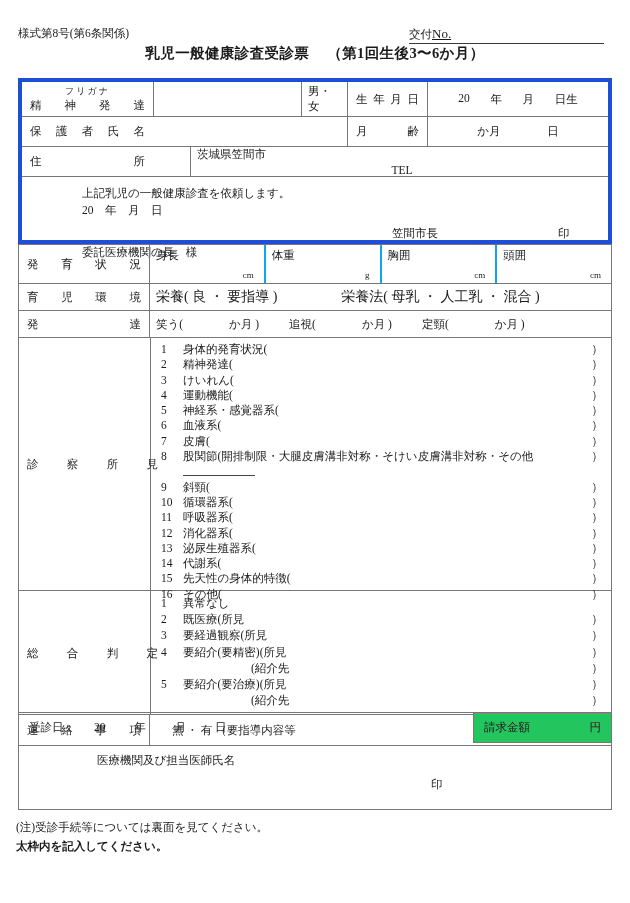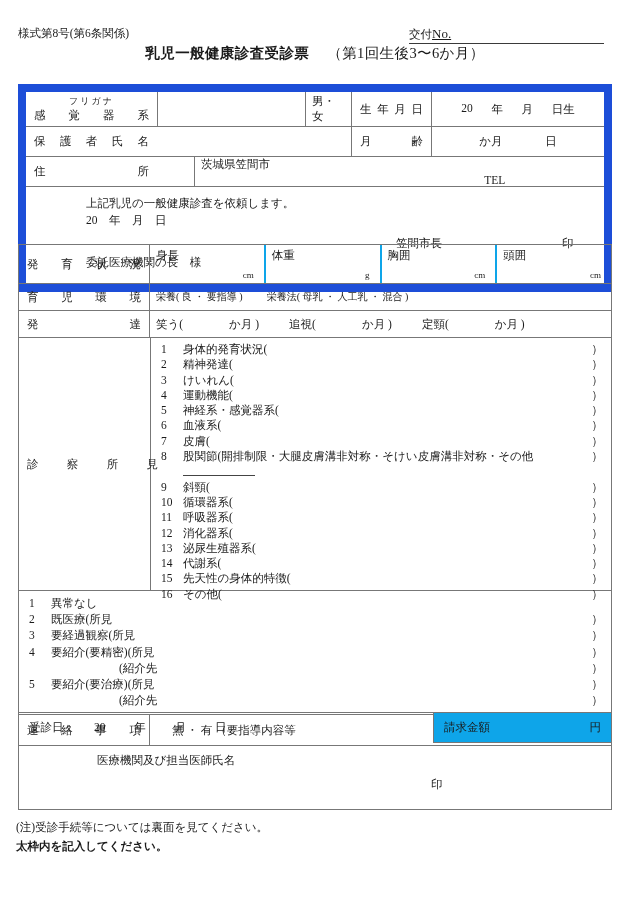--- a/index.html
+++ b/index.html
@@ -42,33 +42,33 @@
 
   .doc-title {
     position: absolute;
     top: 44px; left: 0; right: 0;
     text-align: center;
     font-size: 14.5px;
     font-weight: bold;
     letter-spacing: 0.4px;
     white-space: nowrap;
   }
-  .doc-title .sub { font-weight: normal; }
+  .doc-title .sub { font-weight: bold; }
 
   
   .frame {
     position: absolute;
     left: 18px;
     width: 594px;
     box-sizing: border-box;
   }
   .thickbox {
-    top: 84px;
-    border: 8px solid #1d4ed8;
-    height: 208px;
+    top: 78px;
+    border: 4px solid #1d4ed8;
+    height: 166px;
   }
 
   .row { display: flex; box-sizing: border-box; }
   .cell {
     box-sizing: border-box;
     display: flex;
     align-items: center;
     padding: 0 6px;
     font-size: 11.5px;
     overflow: hidden;
@@ -110,21 +110,21 @@
     margin-bottom: 2px;
   }
 
   .right-al { justify-content: flex-end; }
   .center-al { justify-content: center; }
 
   .dob-line { width: 100%; display: flex; justify-content: space-around; padding: 0 14px; box-sizing: border-box; }
   .age-line { width: 100%; display: flex; justify-content: space-around; padding: 0 20px; box-sizing: border-box; }
   .addr-tel { width: 100%; display: flex; }
   .addr-tel .addr { width: 48%; }
-  .addr-tel .tel { flex: 1; text-align: center; margin-top: 17px; }
+  .addr-tel .tel { flex: 1; text-align: left; margin-top: 17px; }
 
   
   .commission {
     padding: 8px 0 0 0;
     position: relative;
     height: 100%;
     box-sizing: border-box;
     font-size: 11.5px;
   }
   .commission .l1 { margin-left: 60px; line-height: 1.45; }
@@ -148,21 +148,21 @@
   .mcell {
     flex: 1;
     position: relative;
     box-sizing: border-box;
     font-size: 11.5px;
   }
   .mcell + .mcell { border-left: 2px solid #0ea5e9; }
   .mcell .mname { position: absolute; top: 3px; left: 6px; }
   .mcell .munit { position: absolute; bottom: 3px; right: 10px; font-size: 9px; }
 
-  .nutri { flex: 1; display: flex; align-items: center; padding-left: 6px; font-size: 10px; }
+  .nutri { flex: 1; display: flex; align-items: center; padding-left: 6px; font-size: 14px; gap: 40px; }
   .nutri .g2 { margin-left: 24px; }
 
   .devel { flex: 1; display: flex; align-items: center; padding-left: 6px; font-size: 11.5px; }
   .devel span { margin-right: 30px; }
 
   
   .findings-lbl { width: 131px; border-right: 1px solid #777; position: relative; }
   .findings-lbl .just { position: absolute; left: 8px; right: 8px; top: 50%; transform: translateY(-50%); }
   .list { flex: 1; padding: 4px 0 4px 0; }
   .li {
@@ -211,29 +211,29 @@
   .visit-line {
     position: absolute; top: 7px; left: 10px;
     font-size: 11.5px;
     white-space: nowrap;
   }
   .visit-line span { margin-right: 26px; }
   .visit-line .lab { margin-right: 16px; }
   .amount-box {
     position: absolute;
     top: -1px; right: -1px;
-    width: 179px; height: 31px;
+    width: 139px; height: 31px;
     border: 1px solid #777;
     box-sizing: border-box;
     display: flex;
     align-items: center;
     justify-content: space-between;
     padding: 0 10px;
     font-size: 11.5px;
-    background: #0ea5e9;
+    background: #22c55e;
   }
   .doctor { position: absolute; top: 40px; left: 78px; font-size: 11.5px; }
   .seal2 { position: absolute; top: 64px; left: 412px; font-size: 11.5px; }
 
   
   .notes { position: absolute; left: 16px; top: 818px; font-size: 11.5px; line-height: 19px; }
   .notes .bold { font-weight: bold; }
 </style>
 </head>
 <body>
@@ -251,21 +251,21 @@
     <span>乳児一般健康診査受診票</span>
     <span class="sub" style="margin-left:14px">（第1回生後3〜6か月）</span>
   </div>
 
   <div class="frame thickbox">
 
     <div class="row r1 bb">
       <div class="lblcell" style="width:131px">
         <div class="furigana-wrap">
           <span class="furigana">フリガナ</span>
-          <span class="just">感覚器系</span>
+          <span class="just">精神発達</span>
         </div>
       </div>
       <div class="cell bl right-al" style="width:148px"></div>
       <div class="cell bl center-al" style="width:46px">男・女</div>
       <div class="lblcell bl" style="width:80px">
         <span class="just">生年月日</span>
       </div>
       <div class="cell bl" style="flex:1">
         <div class="dob-line">
           <span>20</span>
@@ -446,20 +446,23 @@
           </div>
         <div class="li">
             <span class="num">16</span>
             <span class="txt">その他(</span>
             <span class="paren">）</span>
           </div>
       </div>
     </div>
 
     <div class="row hrow" style="height:124px">
+      <div class="judg-lbl">
+        <span class="just">総合判定</span>
+      </div>
       <div class="jlist">
         <div class="ji">
             <span class="num">1</span>
             <span class="txt">異常なし</span>
             <span></span>
           </div>
         <div class="ji">
             <span class="num">2</span>
             <span class="txt">既医療(所見</span>
             <span>）</span>

